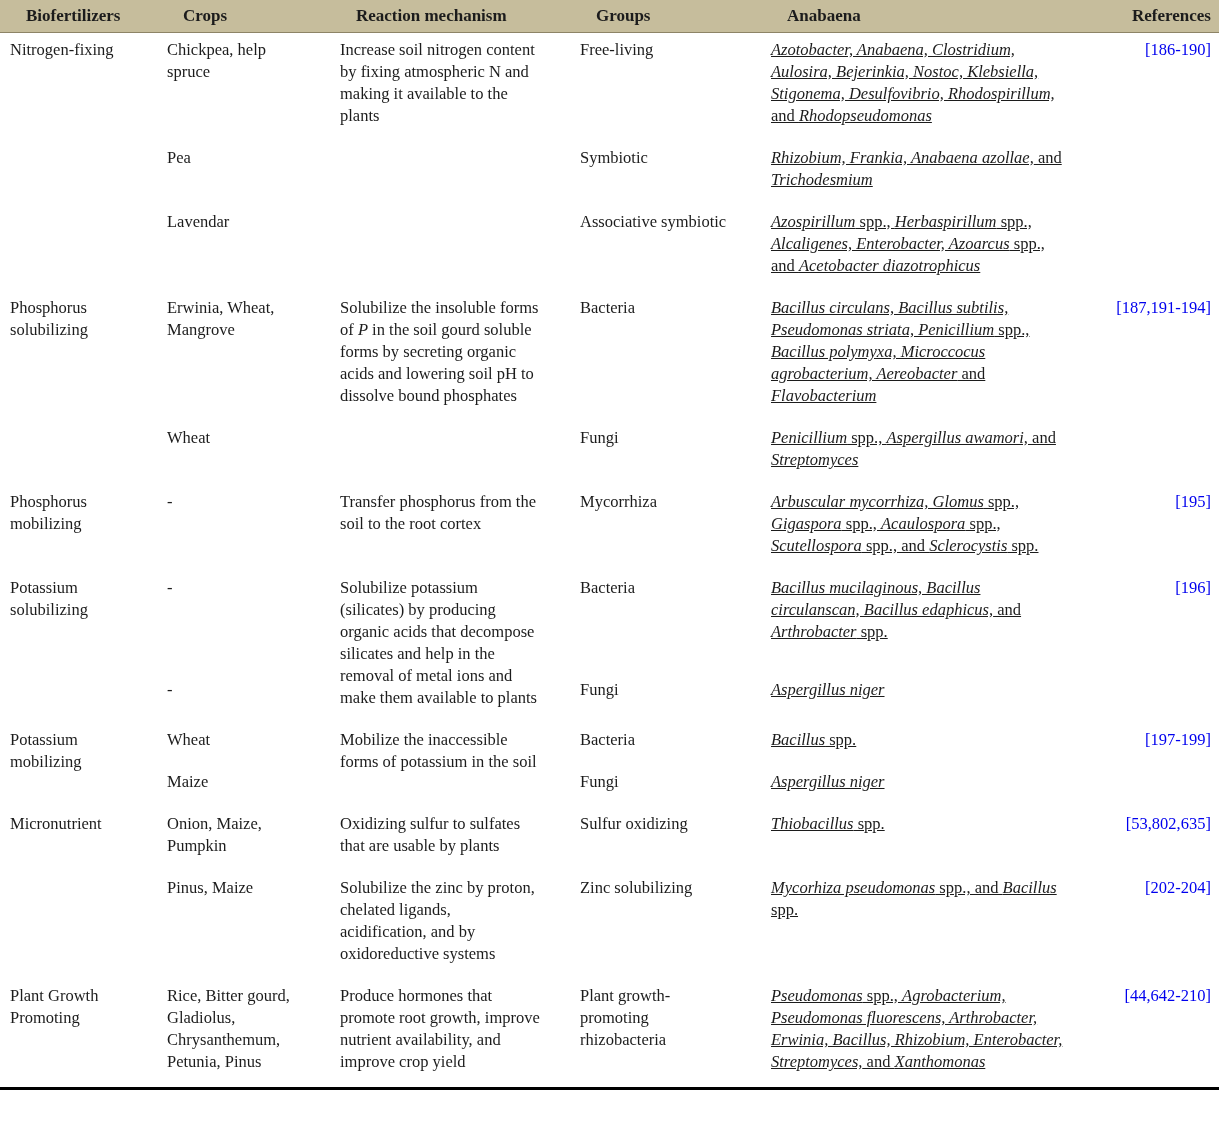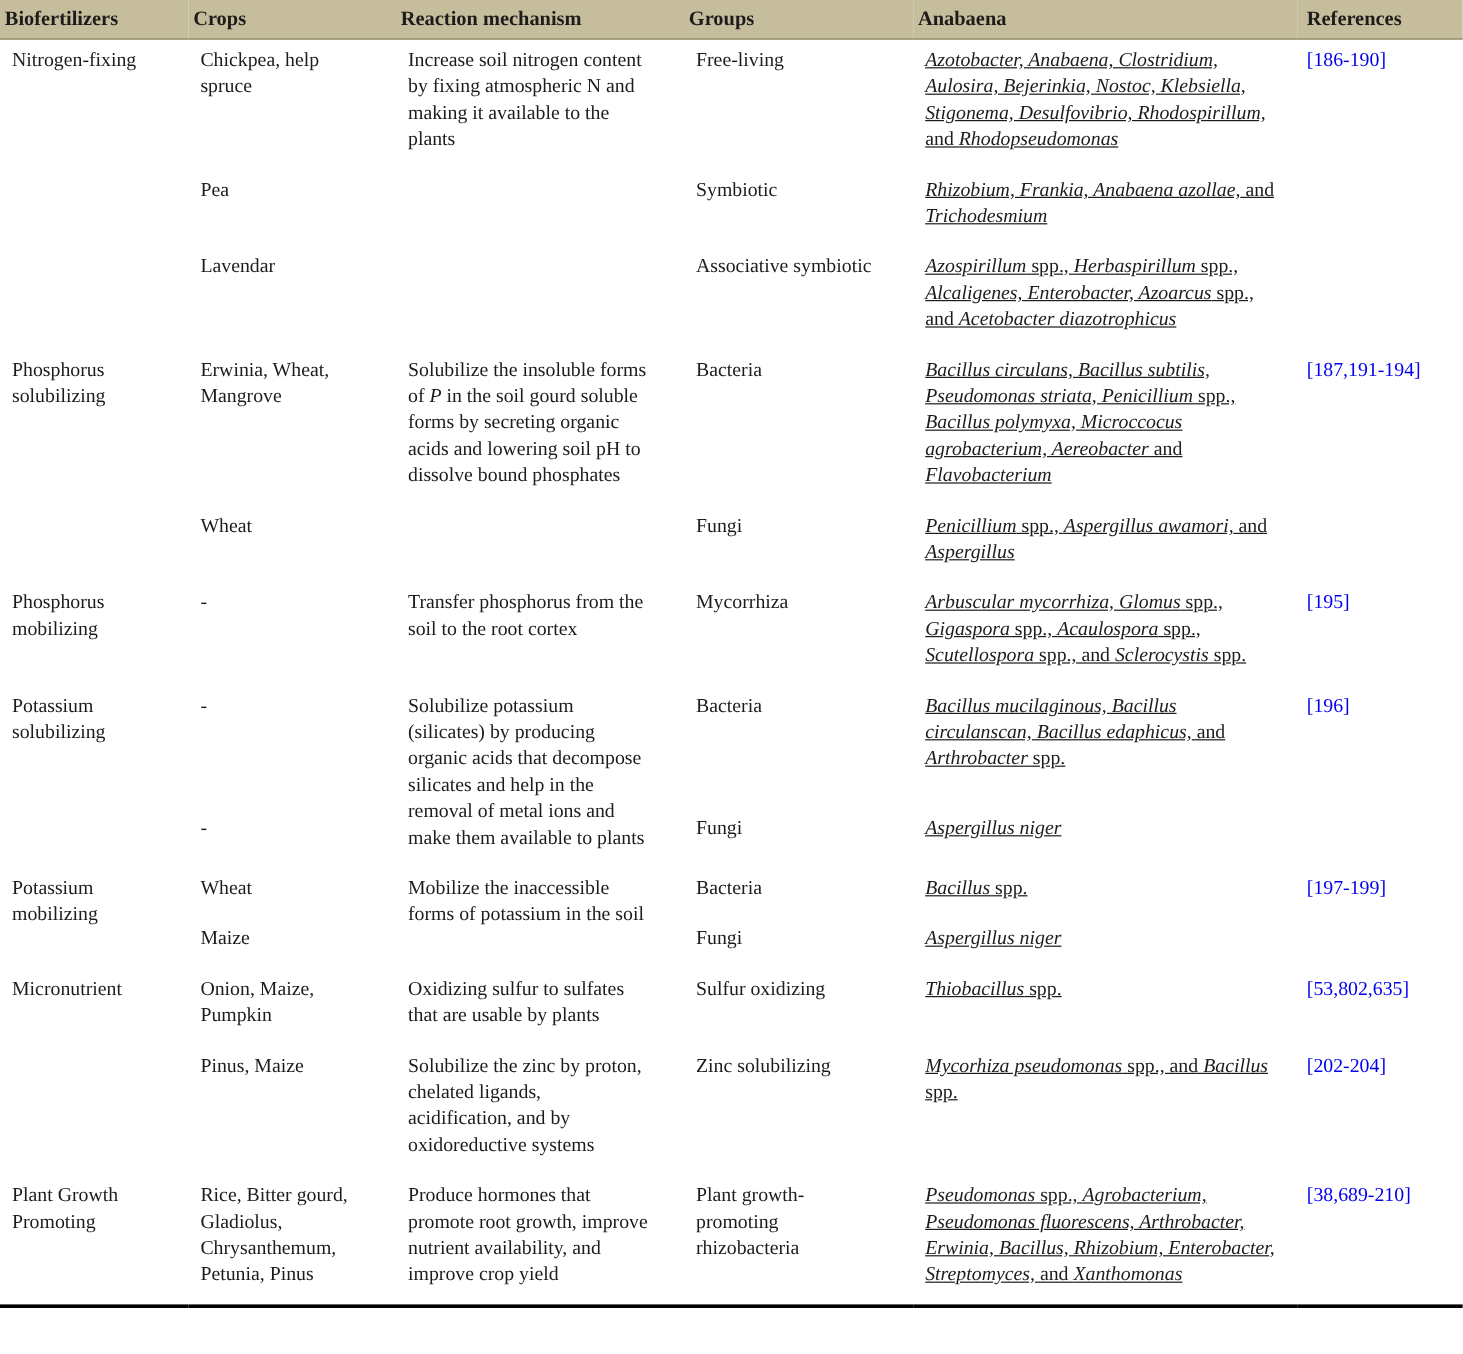--- a/index.html
+++ b/index.html
@@ -22,32 +22,32 @@
     font-size: 16.5px;
     line-height: 22px;
     border-bottom: 3px solid var(--bottom-rule);
   }
   thead th {
     background: var(--header-bg);
     border-bottom: 1px solid var(--header-rule);
     text-align: left;
     font-weight: bold;
     font-size: 17px;
-    padding: 5px 6px 5px 4px;
+    padding: 5px 6px 5px 26px;
     vertical-align: middle;
   }
   td {
     vertical-align: top;
     padding: 6px 14px 14px 10px;
   }
   td.c1 { padding-right: 28px; }
   td.c2 { padding-right: 30px; }
   td.c3 { padding-right: 31px; }
   td.c4 { padding-right: 14px; text-decoration: underline; }
-  th.c5, td.c5 { text-align: left; padding-left: 8px; padding-right: 8px; margin-top: 13px; }
+  th.c5, td.c5 { text-align: right; padding-left: 8px; padding-right: 8px; margin-top: 13px; }
   td i { font-style: italic; }
   .ref { color: var(--reference-blue); cursor: pointer; }
 </style>
 </head>
 <body>
 
 <table class="biofert">
   <colgroup>
     <col style="width:157px">
       <col style="width:173px">
@@ -89,21 +89,21 @@
         <td class="c0" rowspan="2"><span>Phosphorus solubilizing</span></td>
         <td class="c1"><span>Erwinia, Wheat, Mangrove</span></td>
         <td class="c2" rowspan="2"><span>Solubilize the insoluble forms of </span><i>P</i><span> in the soil gourd soluble forms by secreting organic acids and lowering soil pH to dissolve bound phosphates</span></td>
         <td class="c3"><span>Bacteria</span></td>
         <td class="c4"><i>Bacillus circulans, Bacillus subtilis, Pseudomonas striata, Penicillium</i><span> spp., </span><i>Bacillus polymyxa, Microccocus agrobacterium, Aereobacter</i><span> and </span><i>Flavobacterium</i></td>
         <td class="c5" rowspan="2"><span class="ref"><span>[187,191-194]</span></span></td>
       </tr>
       <tr>
         <td class="c1"><span>Wheat</span></td>
         <td class="c3"><span>Fungi</span></td>
-        <td class="c4"><i>Penicillium</i><span> spp., </span><i>Aspergillus awamori,</i><span> and </span><i>Aspergillus</i></td>
+        <td class="c4"><i>Penicillium</i><span> spp., </span><i>Aspergillus awamori,</i><span> and </span><i>Streptomyces</i></td>
       </tr>
       <tr>
         <td class="c0"><span>Phosphorus mobilizing</span></td>
         <td class="c1"><span>-</span></td>
         <td class="c2"><span>Transfer phosphorus from the soil to the root cortex</span></td>
         <td class="c3"><span>Mycorrhiza</span></td>
         <td class="c4"><i>Arbuscular mycorrhiza, Glomus</i><span> spp., </span><i>Gigaspora</i><span> spp., </span><i>Acaulospora</i><span> spp., </span><i>Scutellospora</i><span> spp., and </span><i>Sclerocystis</i><span> spp.</span></td>
         <td class="c5"><span class="ref"><span>[195]</span></span></td>
       </tr>
       <tr>
@@ -146,16 +146,16 @@
         <td class="c3"><span>Zinc solubilizing</span></td>
         <td class="c4"><i>Mycorhiza pseudomonas</i><span> spp., and </span><i>Bacillus</i><span> spp.</span></td>
         <td class="c5"><span class="ref"><span>[202-204]</span></span></td>
       </tr>
       <tr>
         <td class="c0"><span>Plant Growth Promoting</span></td>
         <td class="c1"><span>Rice, Bitter gourd, Gladiolus, Chrysanthemum, Petunia, Pinus</span></td>
         <td class="c2"><span>Produce hormones that promote root growth, improve nutrient availability, and improve crop yield</span></td>
         <td class="c3"><span>Plant growth-promoting rhizobacteria</span></td>
         <td class="c4"><i>Pseudomonas</i><span> spp., </span><i>Agrobacterium, Pseudomonas fluorescens, Arthrobacter, Erwinia, Bacillus, Rhizobium, Enterobacter, Streptomyces,</i><span> and </span><i>Xanthomonas</i></td>
-        <td class="c5"><span class="ref"><span>[38,689-210]</span></span></td>
+        <td class="c5"><span class="ref"><span>[44,642-210]</span></span></td>
       </tr>
     </tbody>
 </table>
 
 </body></html>

